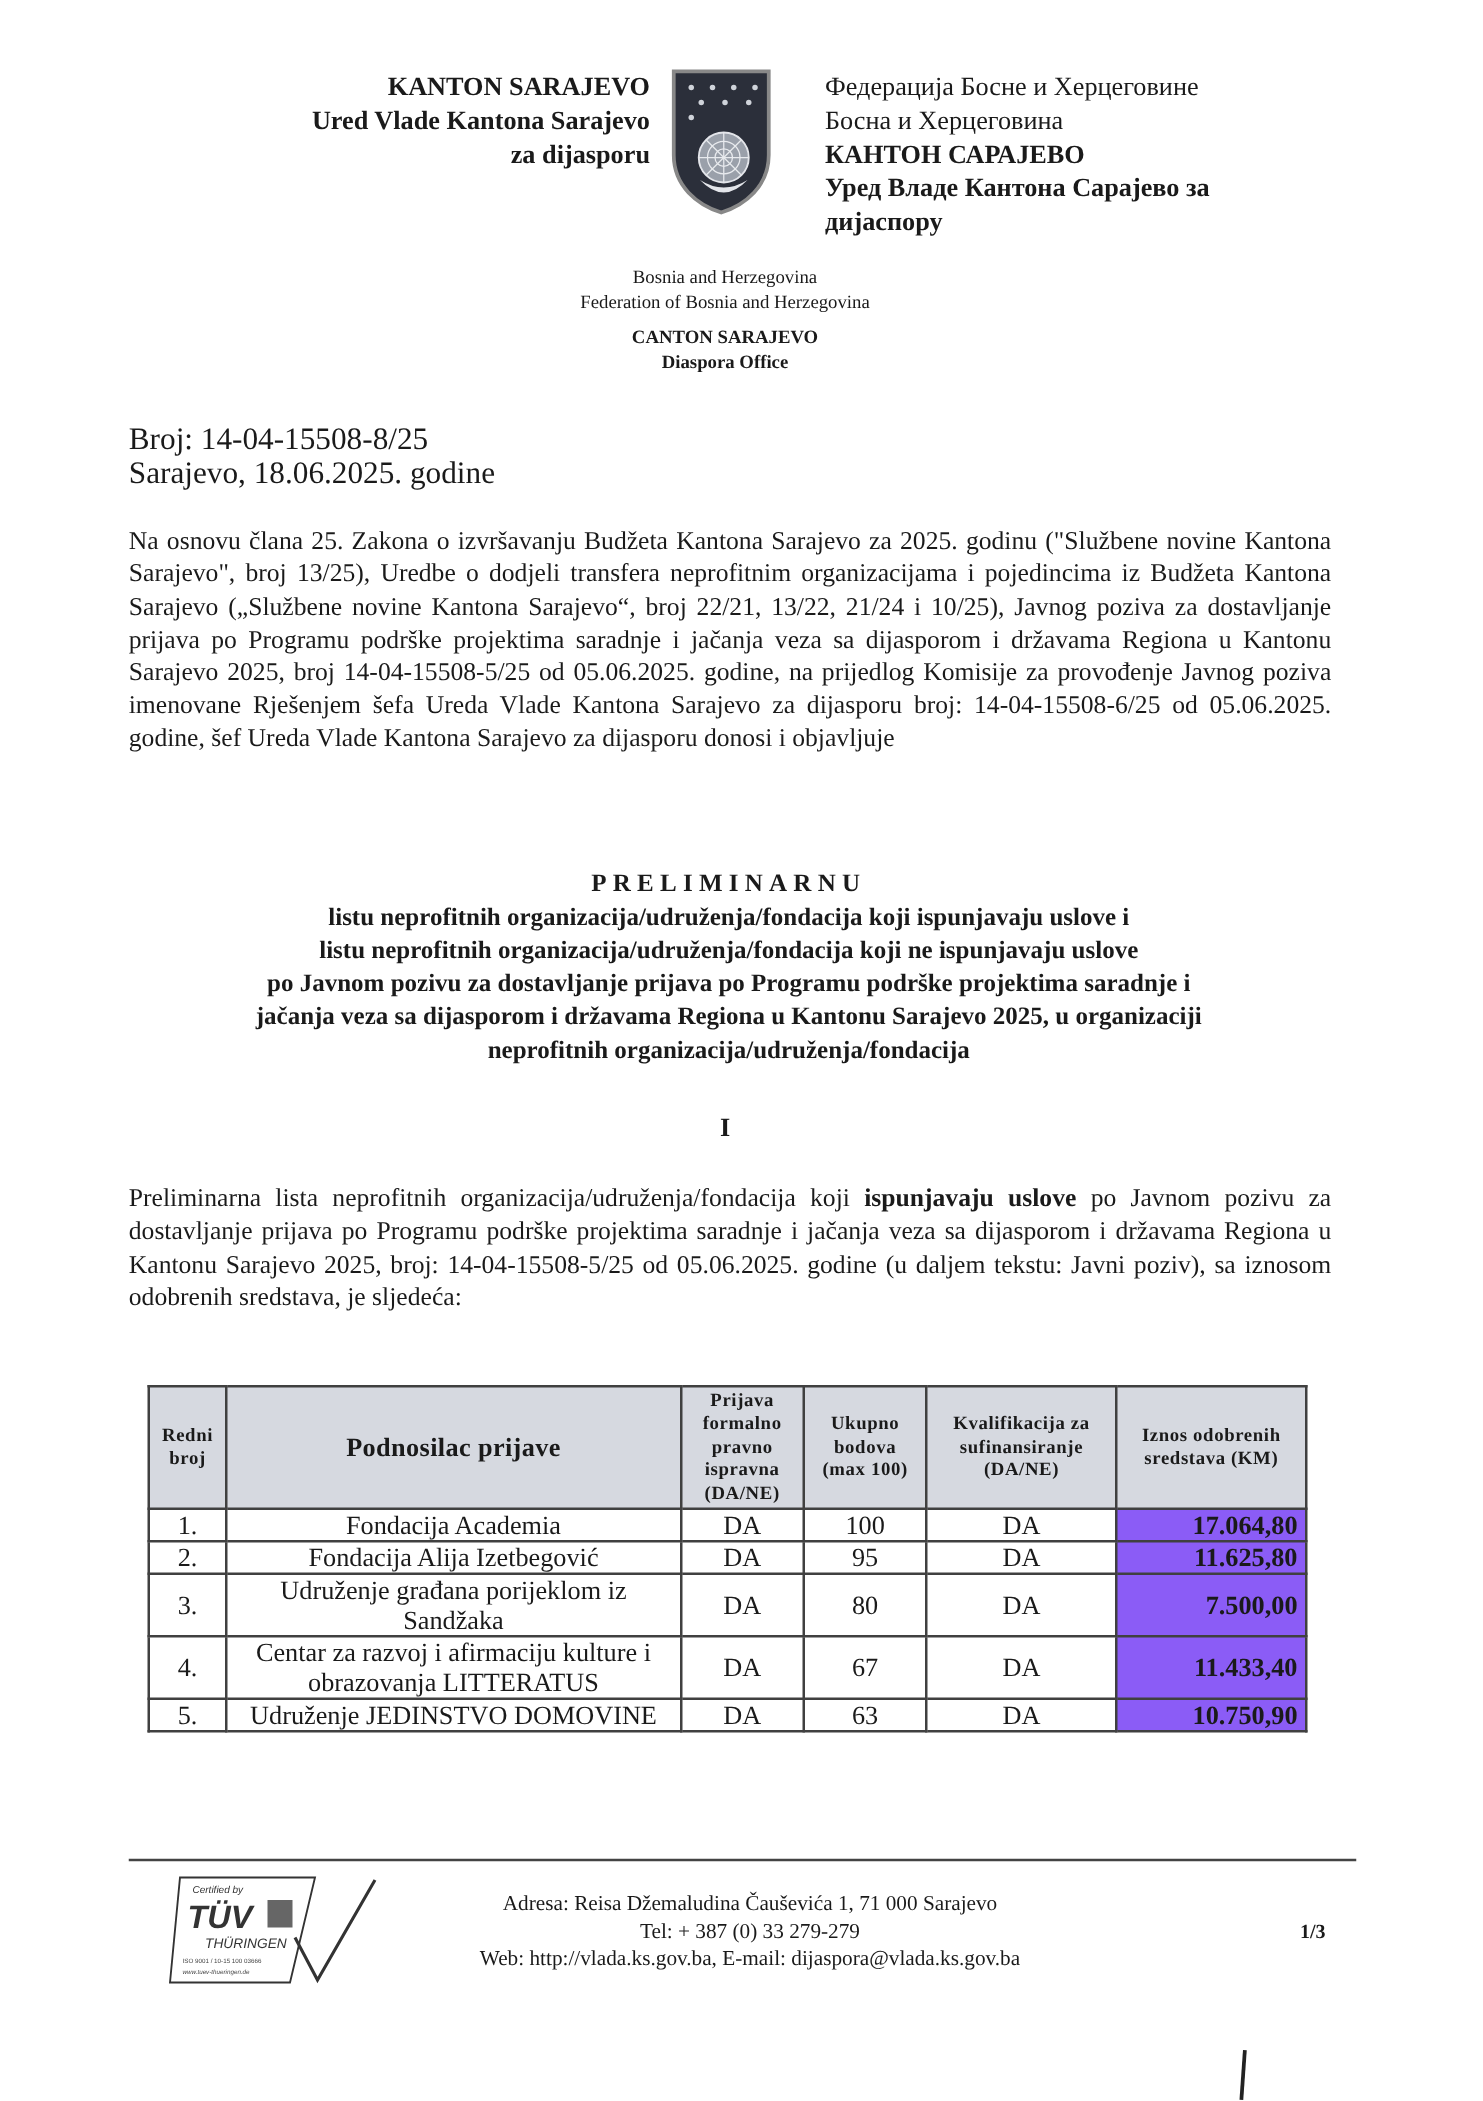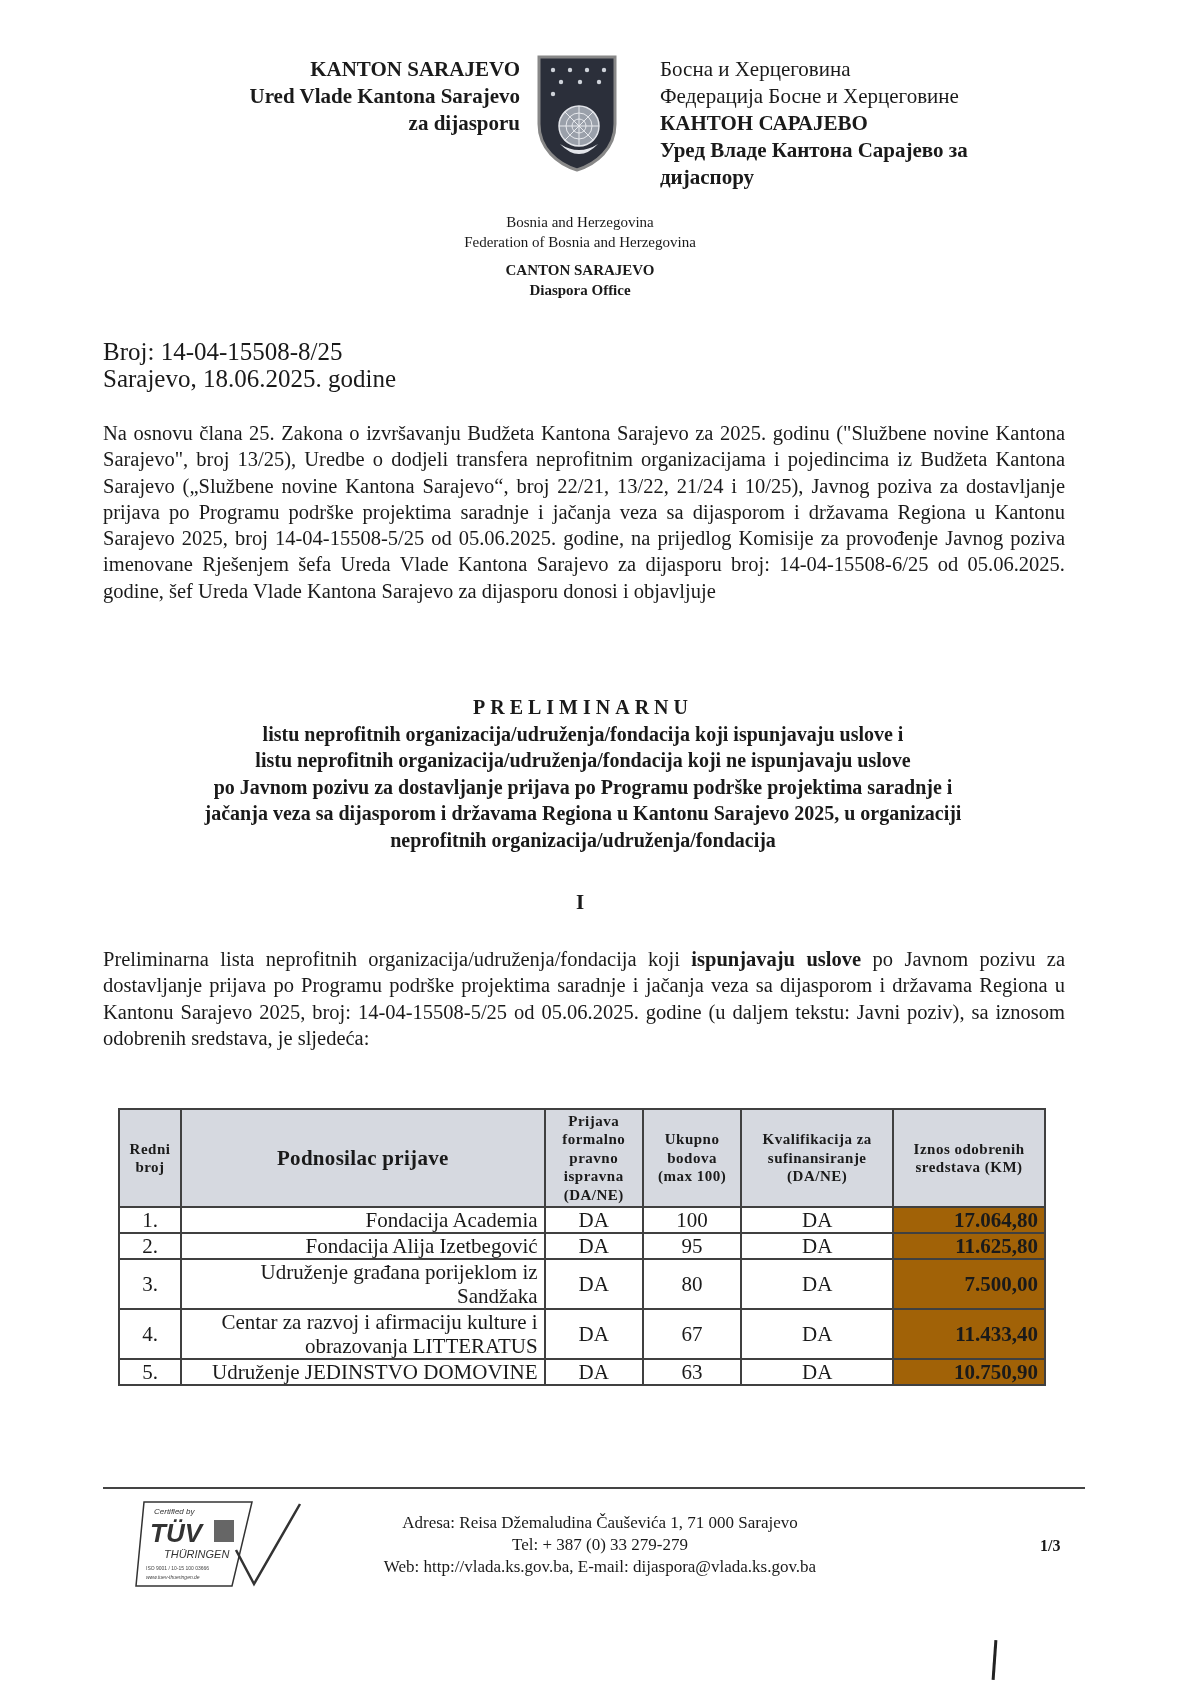--- a/index.html
+++ b/index.html
@@ -18,22 +18,22 @@
   .title-block { left:110px; top:694px; width:946px; text-align:center; font-weight:bold; font-size:20px; line-height:26.5px; }
   .title-main { letter-spacing:5px; font-size:20px; }
   .section { left:560px; top:890px; width:40px; text-align:center; font-size:21px; font-weight:bold; }
   .p2 { top:946px; }
   table.grid { position:absolute; left:118px; top:1108px; width:928px; border-collapse:collapse; font-size:21px; }
   table.grid td, table.grid th { border:2px solid #404040; padding:0 6px; }
   table.grid th { background:#d6d9e0; font-weight:bold; font-size:15px; line-height:18.5px; letter-spacing:0.5px; text-align:center; }
   table.grid th.big { font-size:21px; letter-spacing:0.3px; }
   table.grid td { line-height:24px; height:24px; }
   td.c { text-align:center; }
-  td.r { text-align:right; font-weight:bold; background:#a16207; }
-  td.l { text-align:right; }
+  td.r { text-align:right; font-weight:bold; background:#8b5cf6; }
+  td.l { text-align:center; }
   .footer-line { left:103px; top:1487px; width:982px; height:2px; background:#444; }
   .tuv { left:132px; top:1500px; width:190px; height:88px; }
   .footer-text { left:300px; top:1512px; width:600px; text-align:center; font-size:17px; line-height:22px; }
   .page-num { left:1040px; top:1537px; font-size:16px; font-weight:bold; }
   .mark { left:993px; top:1640px; width:3px; height:40px; background:#222; transform:rotate(4deg); }
 </style>
 </head>
 <body>
 
 <div class="abs hdr-left">
@@ -62,22 +62,22 @@
       <line x1="23" y1="72" x2="63" y2="72"></line>
         <line x1="43" y1="52" x2="43" y2="92"></line>
       <line x1="29" y1="58" x2="57" y2="86"></line>
         <line x1="57" y1="58" x2="29" y2="86"></line>
     </g>
     <path d="M24 90 Q43 110 62 90 Q43 102 24 90 Z" fill="#e3e5ea"></path>
   </svg>
 </div>
 
 <div class="abs hdr-right">
+  <div>Федерација Босне и Херцеговине</div>
   <div>Босна и Херцеговина</div>
-  <div>Федерација Босне и Херцеговине</div>
   <div class="b">КАНТОН САРАЈЕВО</div>
   <div class="b">Уред Владе Кантона Сарајево за</div>
   <div class="b">дијаспору</div>
 </div>
 
 <div class="abs en">
   <div>Bosnia and Herzegovina</div>
   <div>Federation of Bosnia and Herzegovina</div>
   <div class="gap"></div>
   <div class="b">CANTON SARAJEVO</div>

